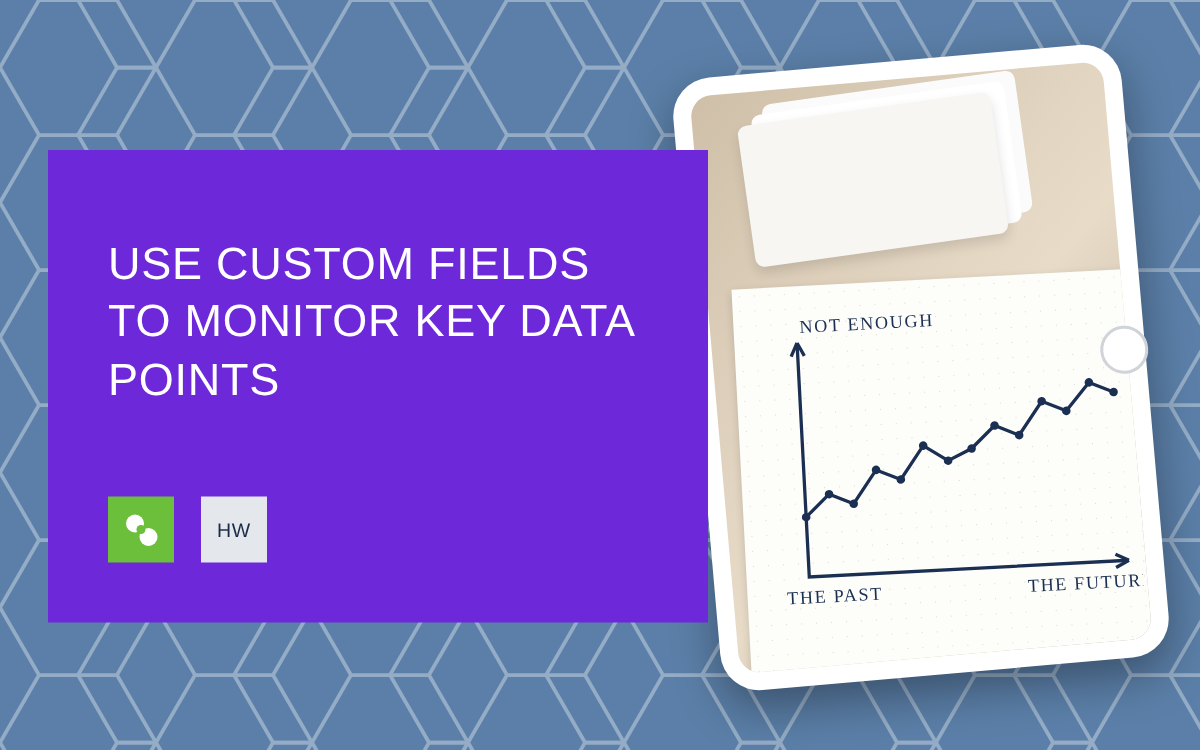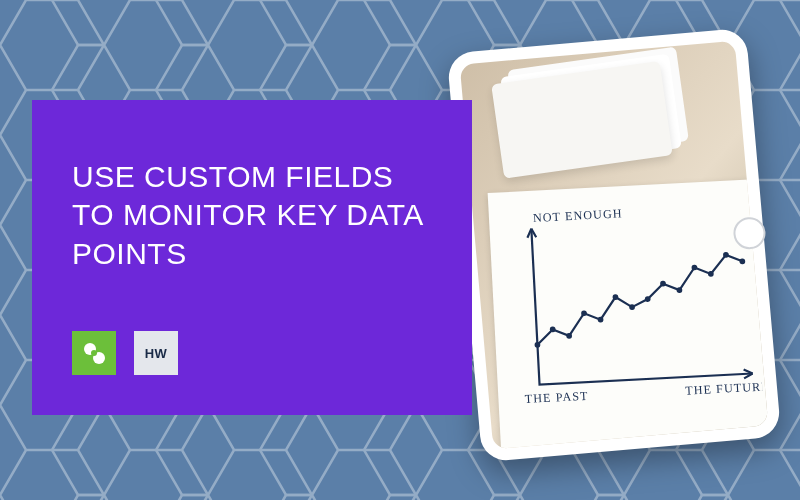--- a/index.html
+++ b/index.html
@@ -53,21 +53,21 @@
 }
 
 .logo-chip {
   width: 44px;
   height: 44px;
   border-radius: 0;
   display: flex;
   align-items: center;
   justify-content: center;
   color: #fff;
-  font-weight: 700;
+  font-weight: 400;
 }
 .logo-green { background: #6cbf3a; }
 .logo-grey  { background: #e4e7ec; color: #1a2b47; font-size: 13px; letter-spacing: 0.5px; }
 
 .tablet {
   position: absolute;
   right: 36px;
   top: 40px;
   width: 300px;
   height: 410px;

